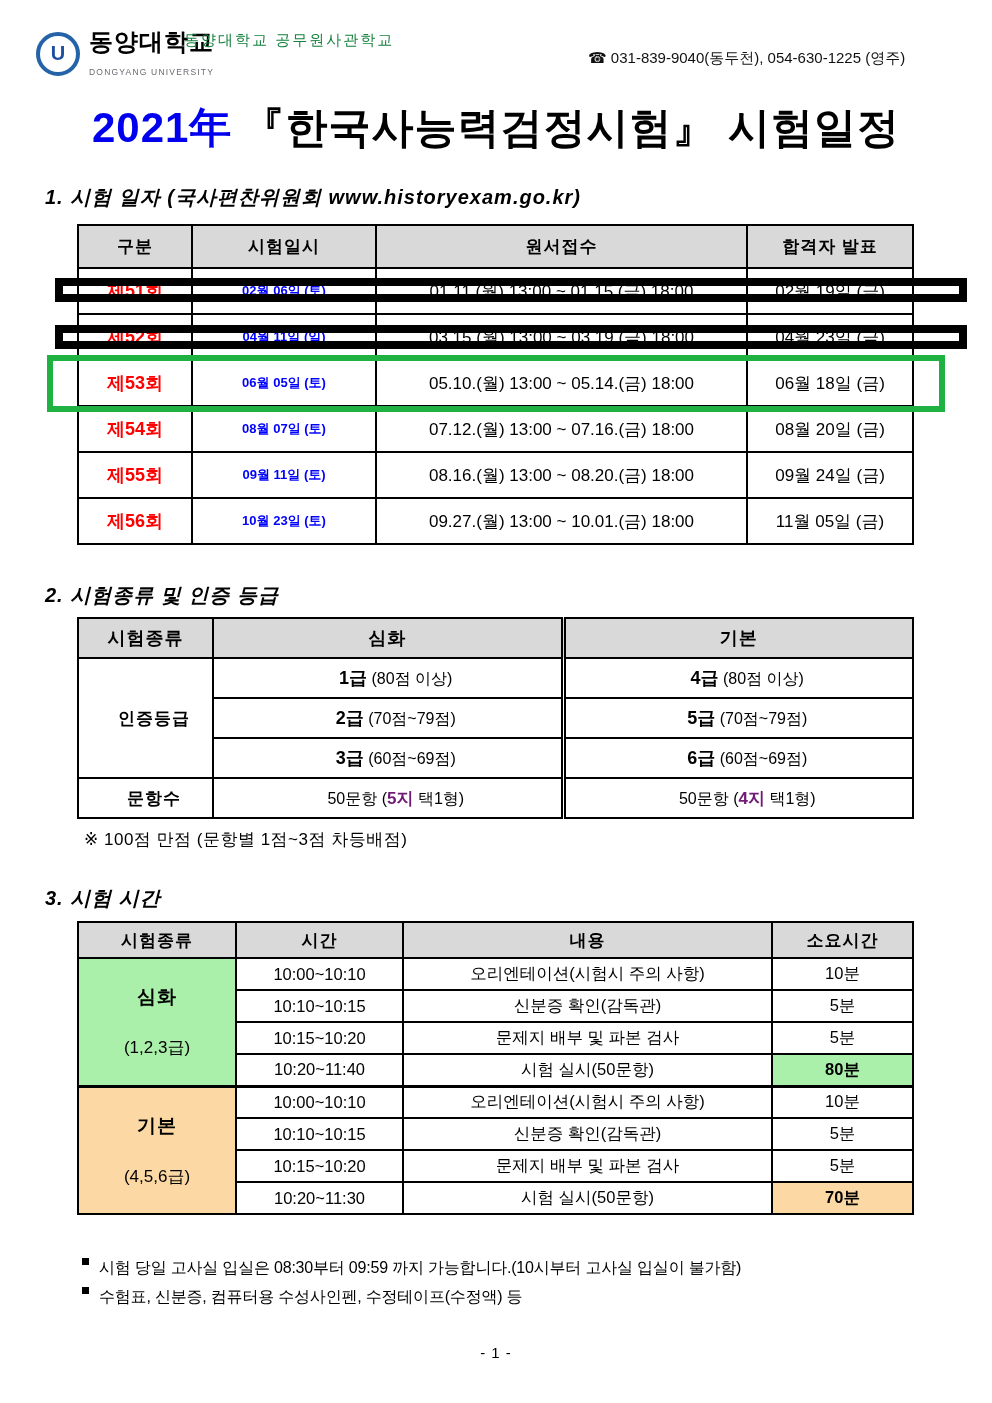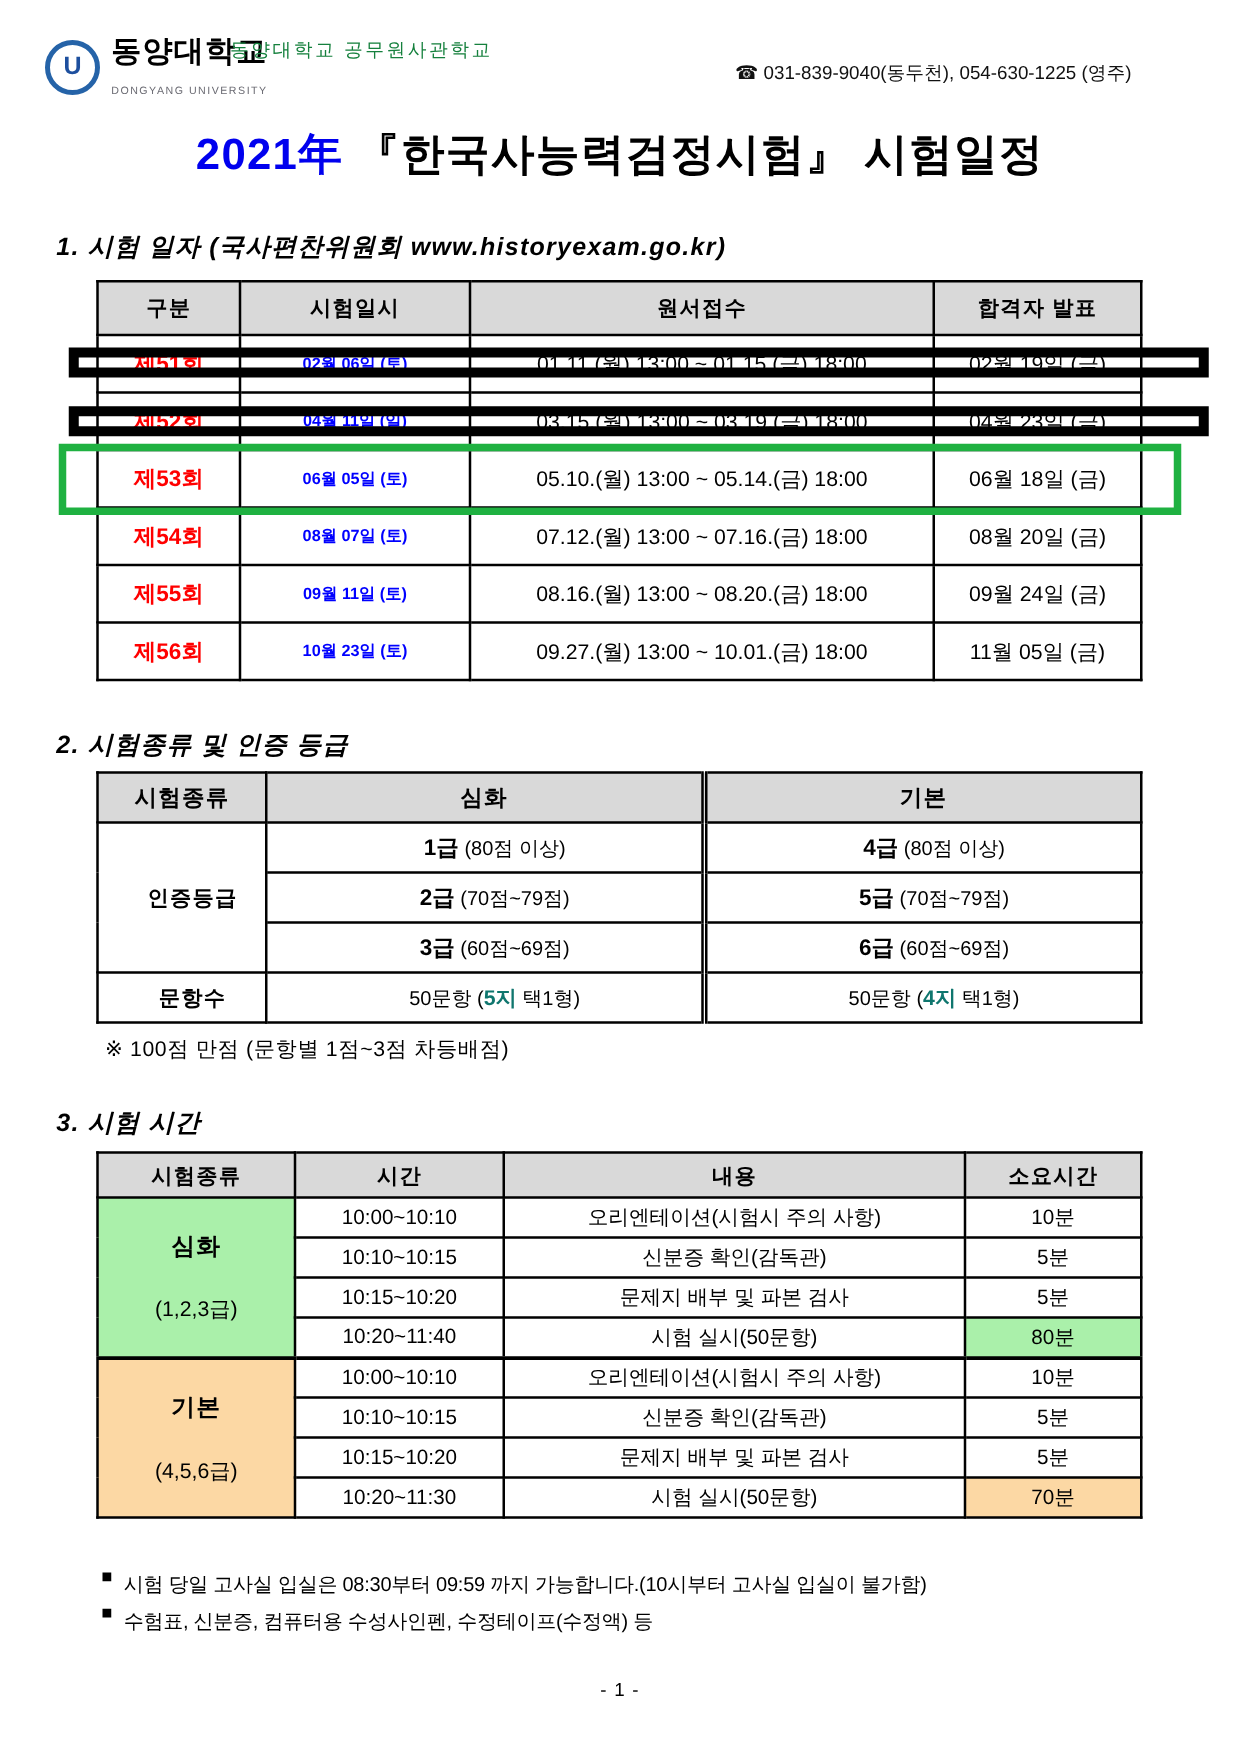--- a/index.html
+++ b/index.html
@@ -14,21 +14,21 @@
   .emblem { width:44px; height:44px; border-radius:50%; border:4px solid #2563a8;
             display:flex; align-items:center; justify-content:center; background:#fff; }
   .emblem span { font-size:20px; font-weight:bold; color:#1d4f9e; }
   .logo-kr { font-size:24px; font-weight:bold; color:#000000; letter-spacing:1px; line-height:24px; }
   .logo-en { font-size:8.5px; color:#6a6a72; letter-spacing:1.2px; margin-top:13px; }
   .hdr-subtitle { position:absolute; left:184px; top:31px; font-size:15px; letter-spacing:2px; color:#15803d; }
   .hdr-phone { position:absolute; left:588px; top:49px; font-size:15px; color:#111; white-space:nowrap; }
 
   
   .doc-title { position:absolute; left:0; top:100px; width:100%; text-align:center;
-               font-size:35px; font-weight:bold; letter-spacing:1px; white-space:nowrap; }
+               font-size:42px; font-weight:bold; letter-spacing:1px; white-space:nowrap; }
   .doc-title .year { color:#0000ee; margin-right:10px; }
 
   
   .sec-heading { position:absolute; left:45px; font-size:20px; font-weight:bold; letter-spacing:1px; white-space:nowrap;font-style:italic; }
   #sec1-h { top:184px; }
   #sec2-h { top:582px; }
   #sec3-h { top:885px; }
 
   
   table { border-collapse:collapse; table-layout:fixed; background:#fff; }
@@ -48,34 +48,34 @@
   .greenbox { position:absolute; left:47px; top:355px; width:898px; height:57px;
               border:6px solid #1fb141; background:transparent; z-index:6; }
 
   
   #t2 { position:absolute; left:77px; top:617px; width:835px; }
   #t2 th { height:40px; font-size:18px; letter-spacing:1px; }
   #t2 td { height:40px; font-size:16px; white-space:nowrap;padding-left:19px; }
   #t2 .rowlabel { font-weight:bold; font-size:17px; letter-spacing:1px; }
   #t2 .grade { font-weight:bold; font-size:18px; }
   #t2 .dbl { border-left:5px double #000; }
-  #t2 .choice { color:#0f766e; font-weight:bold; font-size:17px; }
+  #t2 .choice { color:#701a75; font-weight:bold; font-size:17px; }
   .t2-note { position:absolute; left:84px; top:828px; font-size:17px; letter-spacing:0.5px; }
 
   
   #t3 { position:absolute; left:77px; top:921px; width:835px; }
   #t3 th { height:36px; font-size:17px; letter-spacing:1px; }
   #t3 td { height:32px; font-size:16.5px; white-space:nowrap; }
   #t3 td.groupcell { font-size:17px; }
   #t3 .g-adv  { background:#aaf0aa; }
   #t3 .g-bas  { background:#fcd8a4; }
   #t3 .gname  { font-size:19px; font-weight:bold; letter-spacing:1px; display:block; margin-bottom:26px; }
   #t3 .ggrades{ font-size:17px; display:block; }
   #t3 tr.group2-start td { border-top:3px solid #000; }
-  #t3 td.dur-hl { font-weight:normal; }
+  #t3 td.dur-hl { font-weight:bold; }
 
   
   .notes { position:absolute; left:82px; top:1258px; }
   .note-line { display:flex; align-items:flex-start; height:29px; font-size:16px; white-space:nowrap; letter-spacing:-0.2px; }
   .sq { width:7px; height:7px; background:#000; display:inline-block; margin-right:10px; flex:0 0 auto; }
 
   .pagenum { position:absolute; left:0; top:1344px; width:100%; text-align:center; font-size:15px; letter-spacing:1px; }
 </style>
 </head>
 <body>

